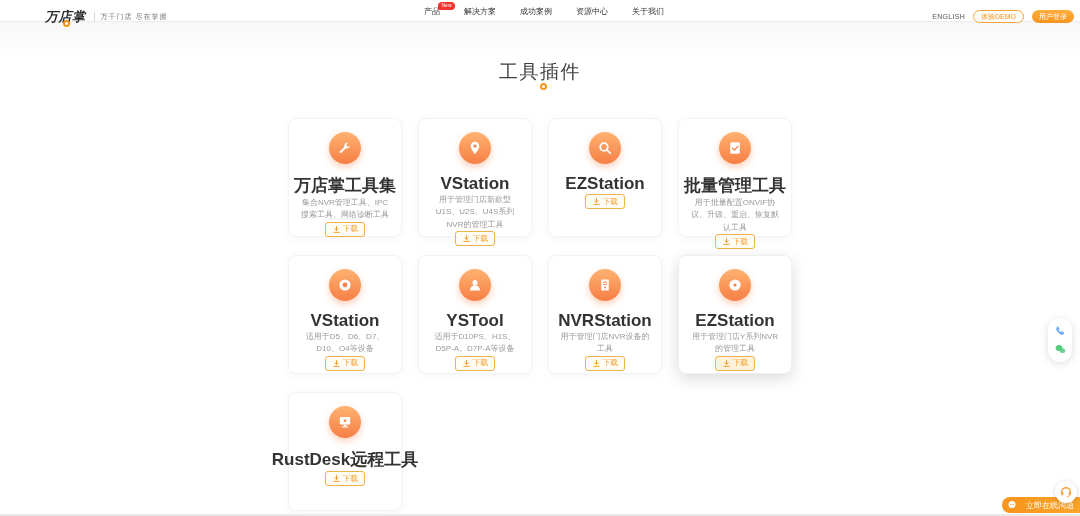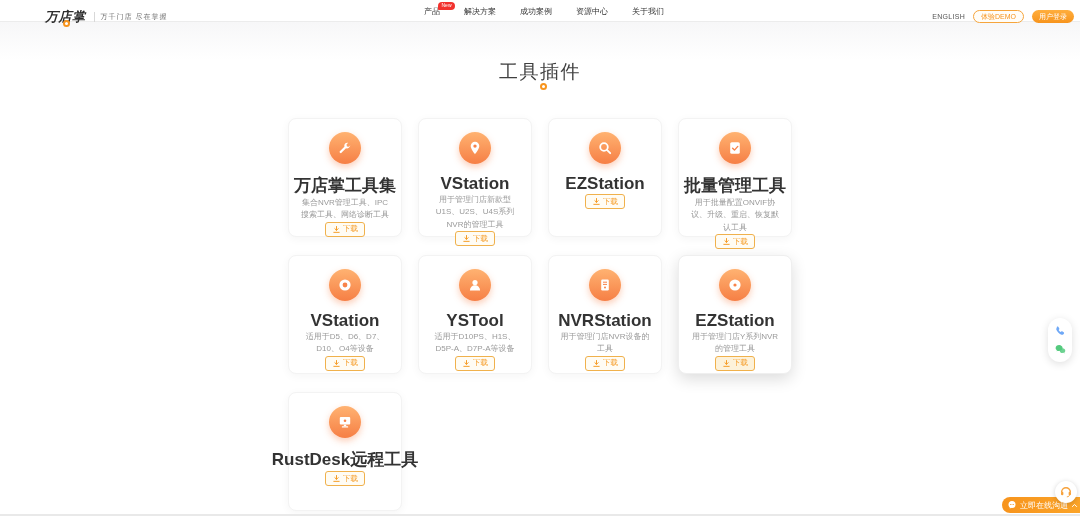--- a/index.html
+++ b/index.html
@@ -56,21 +56,21 @@
                   border-radius:12px; box-shadow:0 2px 8px rgba(0,0,0,0.13); z-index:25;
                   display:flex; flex-direction:column; align-items:center; justify-content:center; gap:5px; }
   .float-ico { width:13px; height:13px; display:flex; align-items:center; justify-content:center; cursor:pointer; }
 
   .headset-fab { position:absolute; right:3px; bottom:13px; width:22px; height:22px; background:#fff;
                  border-radius:50%; box-shadow:0 1px 5px rgba(0,0,0,0.18); z-index:27;
                  display:flex; align-items:center; justify-content:center; cursor:pointer; }
 
   .chat-bar { position:absolute; right:0; bottom:3px; height:16px; width:78px; z-index:26;
               background:linear-gradient(90deg,#f7941d,#fba428); border-radius:9px 0 0 9px;
-              display:flex; align-items:center; gap:3px; padding:0 5px 0 5px;
+              display:flex; align-items:center; gap:9px; padding:0 5px 0 5px;
               color:#fff; font-size:8px; cursor:pointer; white-space:nowrap;text-align:right; }
   .chat-bar .caret { margin-left:auto; display:flex; align-items:center; }
 
   .bottom-line { position:absolute; left:0; right:0; bottom:0; height:2px; background:#e9e9e9; z-index:5; }
 </style>
 </head>
 <body>
 
 <header class="header">
   <div class="logo-area">

